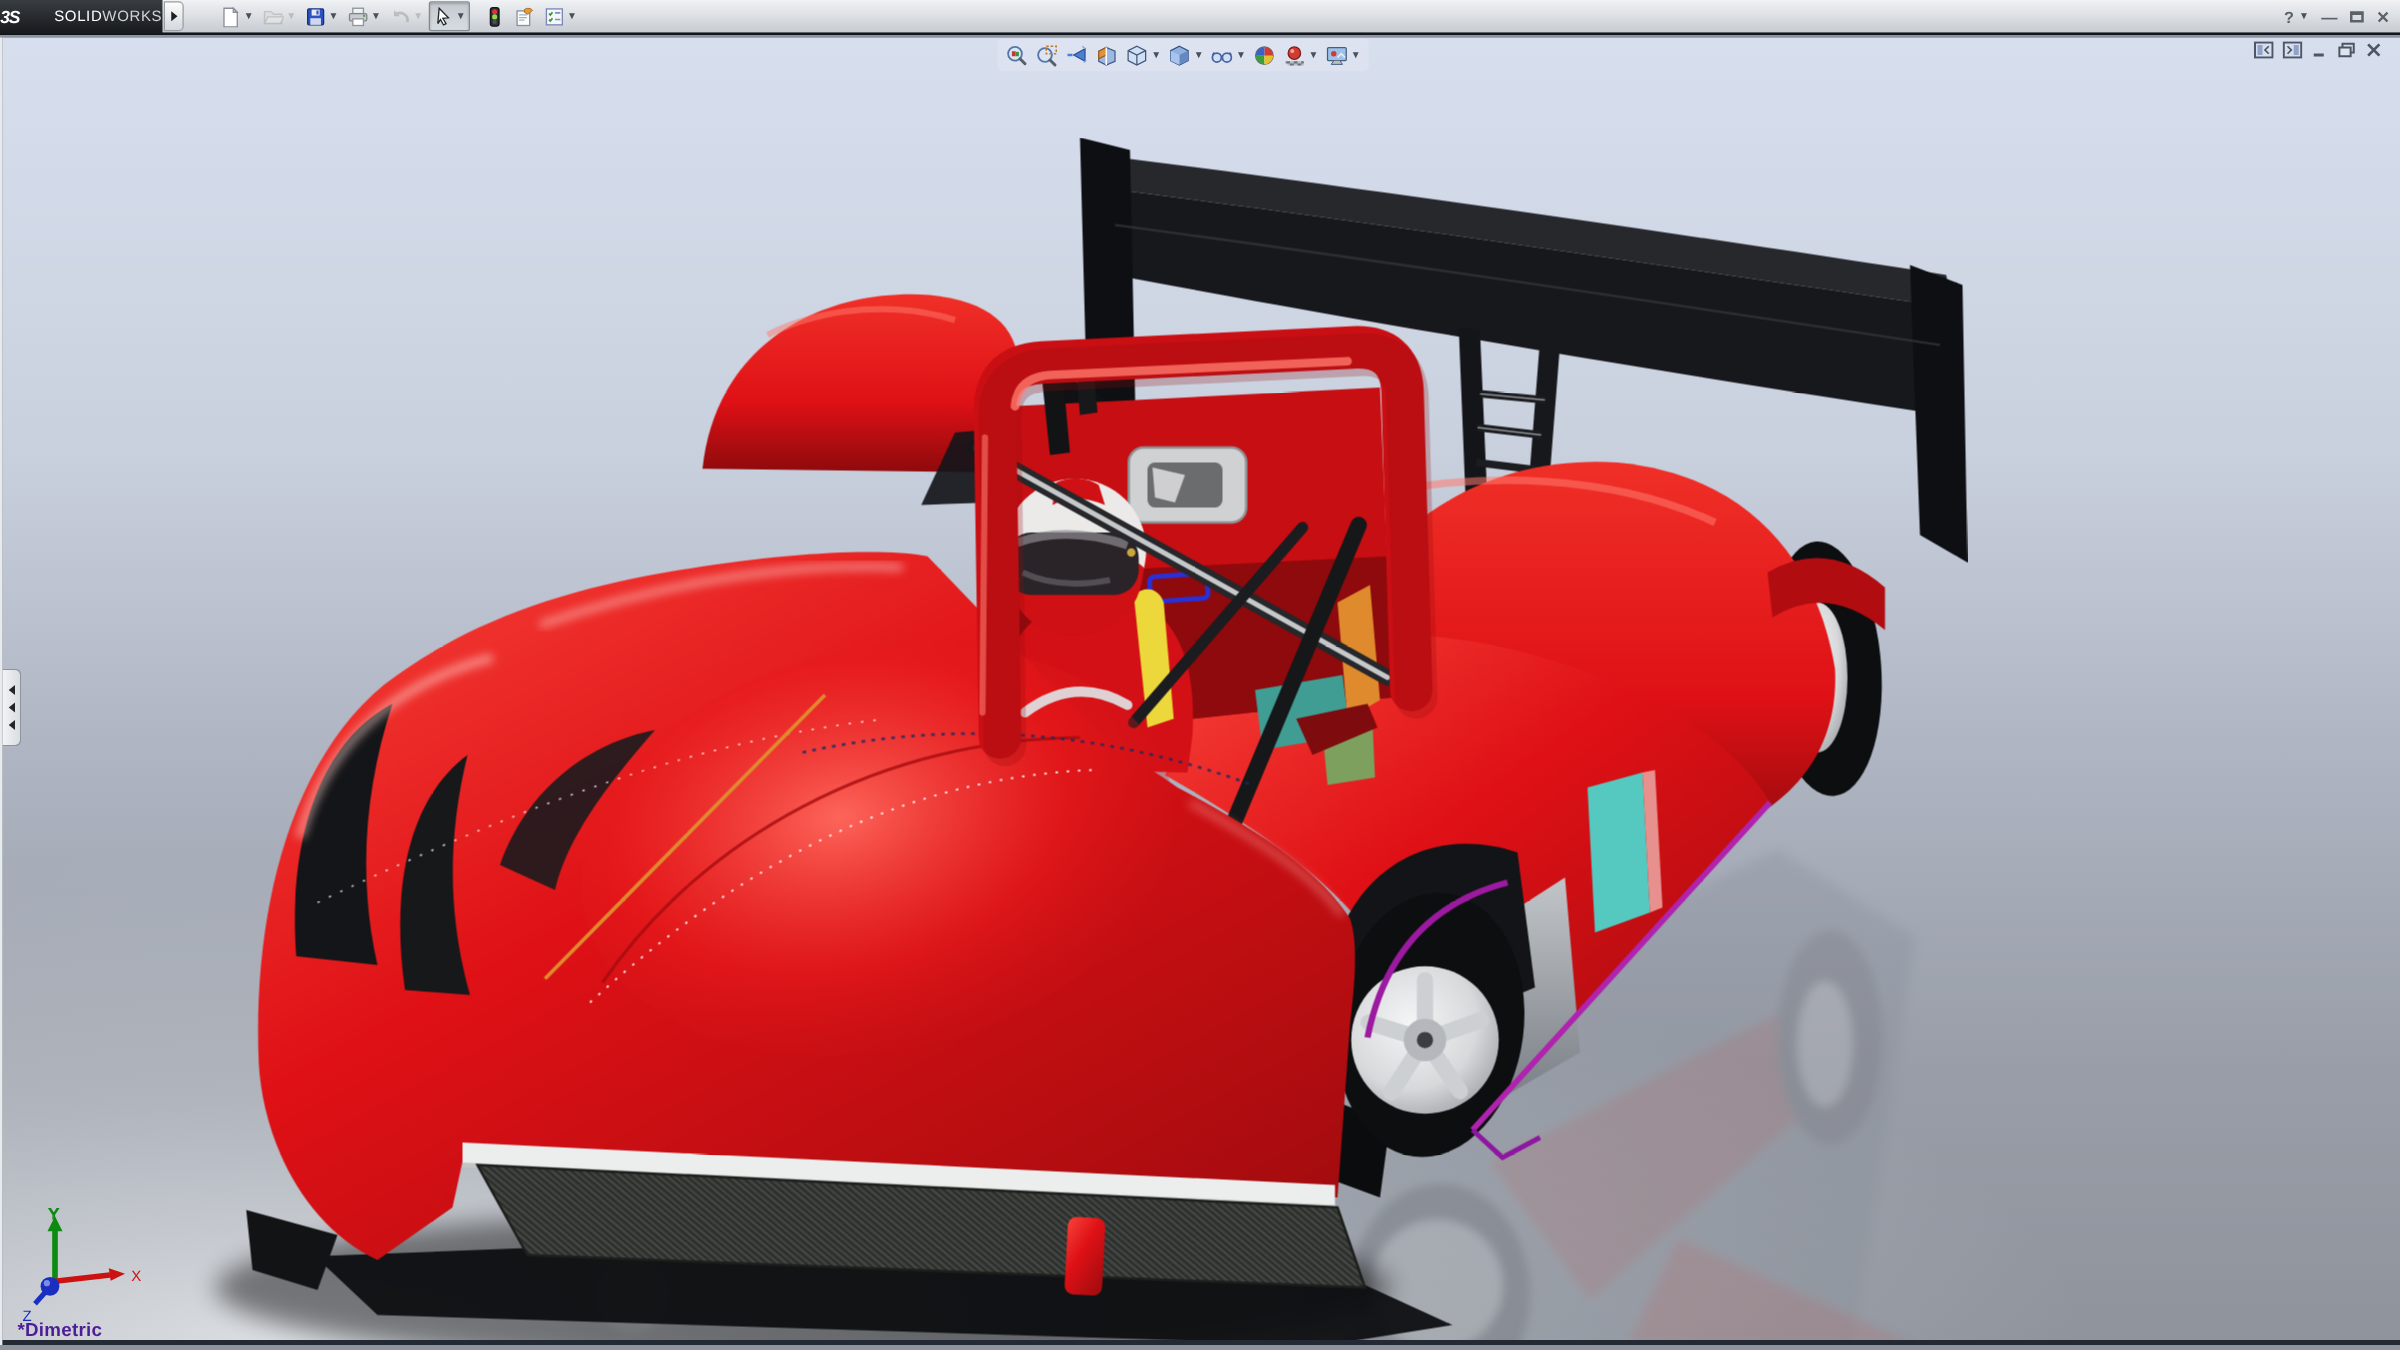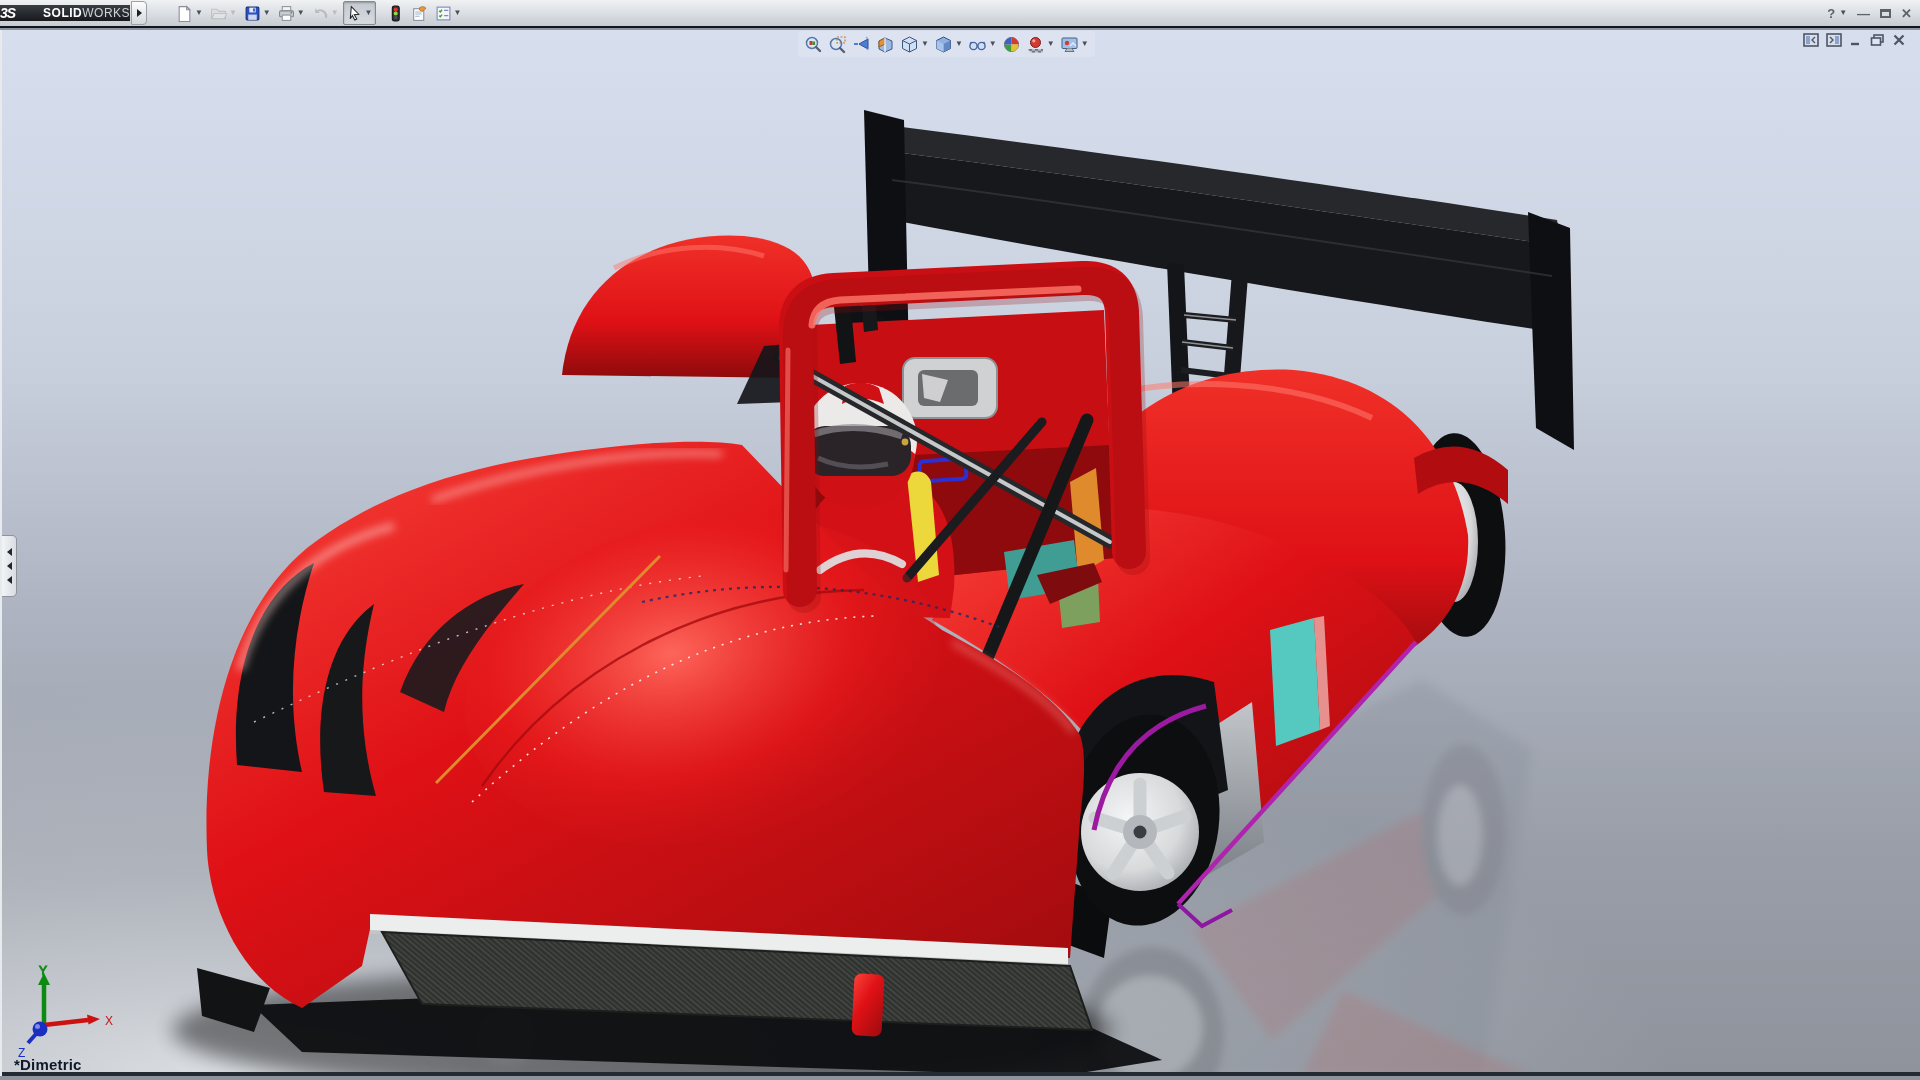--- a/index.html
+++ b/index.html
@@ -4,25 +4,25 @@
 <style>
   html,body{margin:0;padding:0;background:#000;}
   *{box-sizing:border-box;}
   .app{position:relative;width:1920px;height:1080px;overflow:hidden;
        font-family:"Liberation Sans",sans-serif;background:var(--bg-bottom,#8e939c);}
 
   
   .titlebar{position:absolute;left:0;top:0;width:1920px;height:28px;
     background:linear-gradient(#f0f2f4,var(--titlebar-to,#c7ccd2));
     border-bottom:2px solid #10161e;display:flex;align-items:center;}
-  .logo{height:16px;width:130px;background:linear-gradient(#3a3f44,var(--logo-bg,#24282c) 60%,#17191c);
+  .logo{height:28px;width:130px;background:linear-gradient(#3a3f44,var(--logo-bg,#24282c) 60%,#17191c);
     display:flex;align-items:center;justify-content:center;gap:4px;color:#fff;flex:0 0 auto;}
   .logo-mark{font-style:italic;font-weight:bold;font-size:14px;letter-spacing:-1px;}
   .brand{font-size:12px;letter-spacing:.5px;}
-  .brand b{font-weight:bold;margin-left:24px;}
+  .brand b{font-weight:normal;margin-left:24px;}
   .brand span{font-weight:normal;color:#cfd3d7;}
   .logo-tab{width:16px;height:24px;margin-left:1px;border-radius:0 4px 4px 0;
     background:linear-gradient(#fdfdfd,#d4d8dc);border:1px solid #9aa0a6;display:flex;align-items:center;justify-content:center;}
   .logo-tab i{width:0;height:0;border-left:5px solid #1c2averline;border-left:5px solid #1c2026;border-top:4px solid transparent;border-bottom:4px solid transparent;display:block;}
   .toolbar{display:flex;align-items:center;margin-left:26px;gap:1px;}
   .tb-btn{height:24px;display:flex;align-items:center;padding:0 2px;border:1px solid transparent;border-radius:2px;}
   .tb-btn svg{width:17px;height:17px;display:block;}
   .tb-btn.pressed{background:linear-gradient(#c3c9cf,#d7dce1);border-color:#828a92;box-shadow:inset 0 1px 2px rgba(0,0,0,.25);}
   .tb-btn.disabled{opacity:.55;filter:grayscale(1);}
   .caret{font-size:8px;color:#4a5058;margin-left:2px;line-height:1;}
@@ -50,21 +50,21 @@
   .doc-controls svg{display:block;}
 
   
   .left-tab{position:absolute;left:0;top:505px;width:15px;height:62px;background:linear-gradient(90deg,#f2f4f6,#d9dde1);
     border:1px solid #8d949c;border-left:none;border-radius:0 5px 5px 0;
     display:flex;flex-direction:column;align-items:center;justify-content:center;gap:6px;}
   .left-tab i{width:0;height:0;border-right:5px solid #22262b;border-top:4px solid transparent;border-bottom:4px solid transparent;display:block;}
 
   
   .triad{position:absolute;left:8px;bottom:16px;}
-  .view-label{position:absolute;left:12px;bottom:3px;font-size:15px;font-weight:bold;color:#0f172a;letter-spacing:.2px;}
+  .view-label{position:absolute;left:12px;bottom:3px;font-size:15px;font-weight:bold;color:#4c1d95;letter-spacing:.2px;}
 </style>
 </head>
 <body>
 
 <div class="app">
 
   <div class="titlebar">
     <div class="logo">
       <span class="logo-mark">3S</span>
       <span class="brand"><b>SOLID</b><span>WORKS</span></span>

